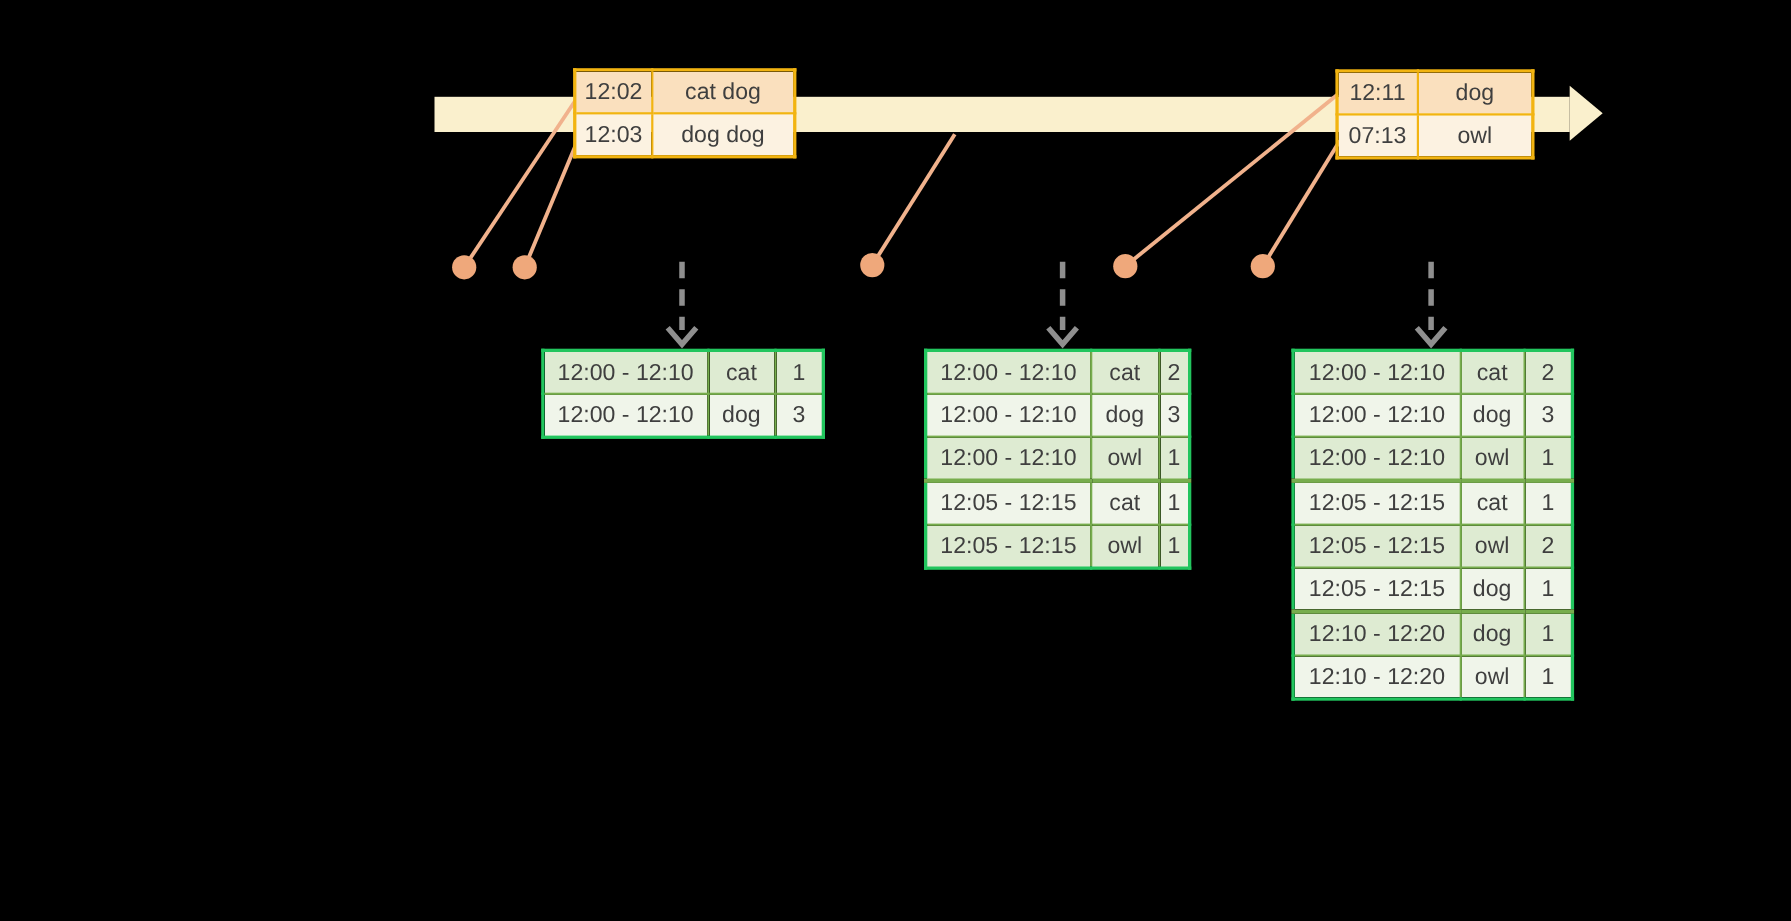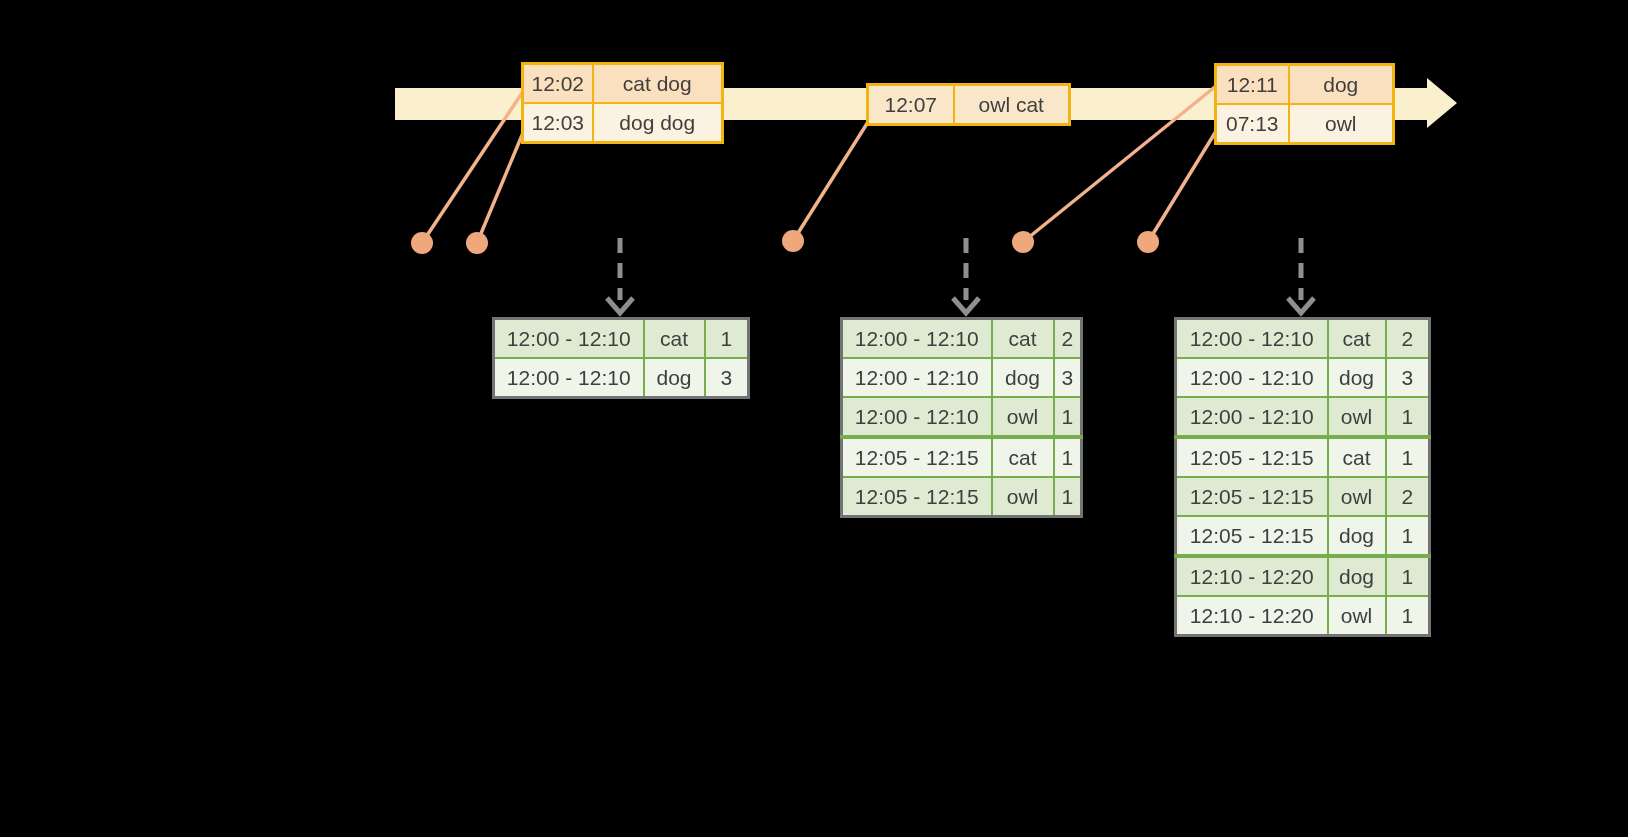--- a/index.html
+++ b/index.html
@@ -12,21 +12,21 @@
      padding:0;height:37px;overflow:hidden;white-space:nowrap;}
 
   
   .etable{border:3px solid #F2B411;}
   .etable td{border:2px solid #F2B411;}
   .o-dark td{background:#FAE0BE;}
   .o-light td{background:#FCF2E1;margin-top:48px;}
   .o-single td{background:#FAE6C9;}
 
   
-  .gtable{border:3px solid #737373;}
+  .gtable{border:3px solid #22c55e;}
   .gtable td{border:2px solid #77AD4D;}
   .g-dark td{background:#DEEBD2;}
   .g-light td{background:#F0F5EA;}
   .group-end td{border-bottom:4px solid #77AD4D;}
 
   #etable1{left:521px;top:62px;}
   #etable2{left:866px;top:83px;}
   #etable3{left:1214px;top:63px;}
   #gtable1{left:492px;top:317px;}
   #gtable2{left:840px;top:317px;}
@@ -80,32 +80,20 @@
       <td>12:02</td>
       <td>cat dog</td>
     </tr>
     <tr class="o-light">
       <td>12:03</td>
       <td>dog dog</td>
     </tr>
   </tbody>
     </table>
 
-  <table id="etable2" class="etable">
-    <colgroup>
-        <col style="width:86px">
-        <col style="width:116px">
-      </colgroup>
-    <tbody>
-        <tr class="o-single">
-      <td>12:07</td>
-      <td>owl cat</td>
-    </tr>
-  </tbody>
-    </table>
 
   <table id="etable3" class="etable">
     <colgroup>
         <col style="width:73px">
         <col style="width:105px">
       </colgroup>
     <tbody>
         <tr class="o-dark">
       <td>12:11</td>
       <td>dog</td>

